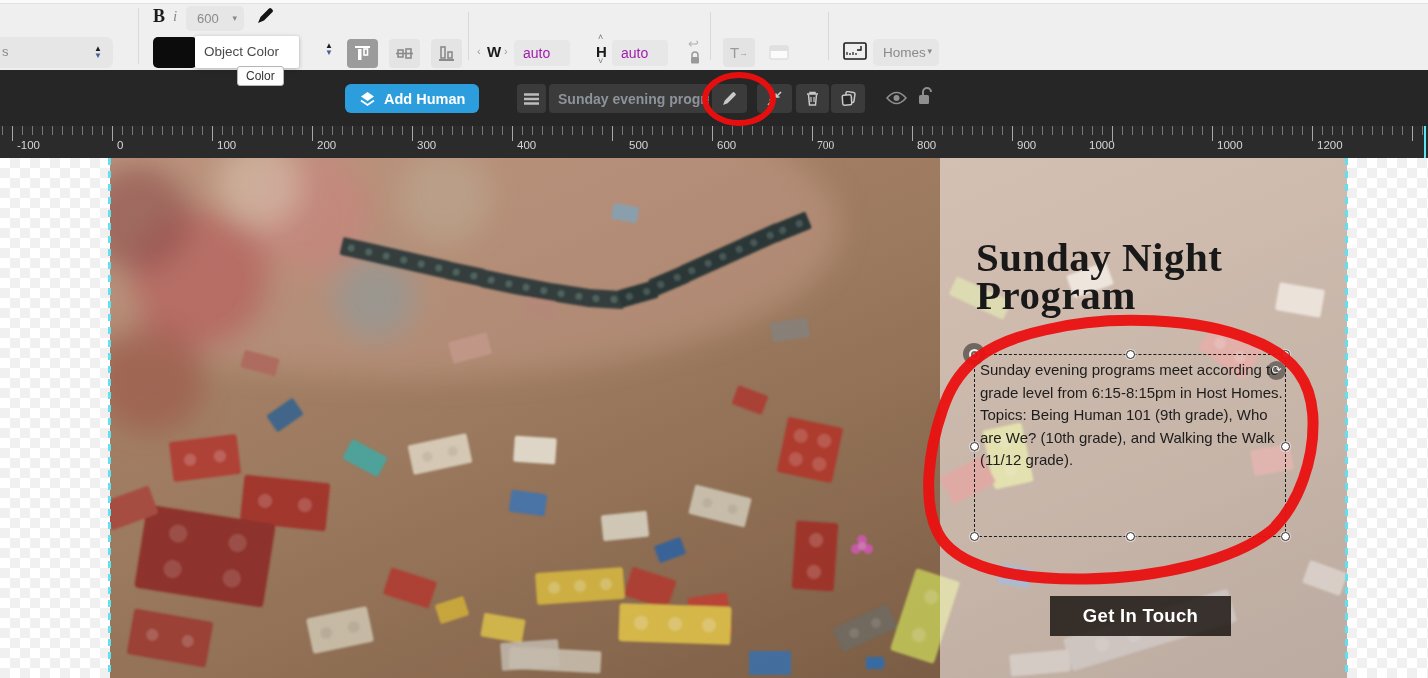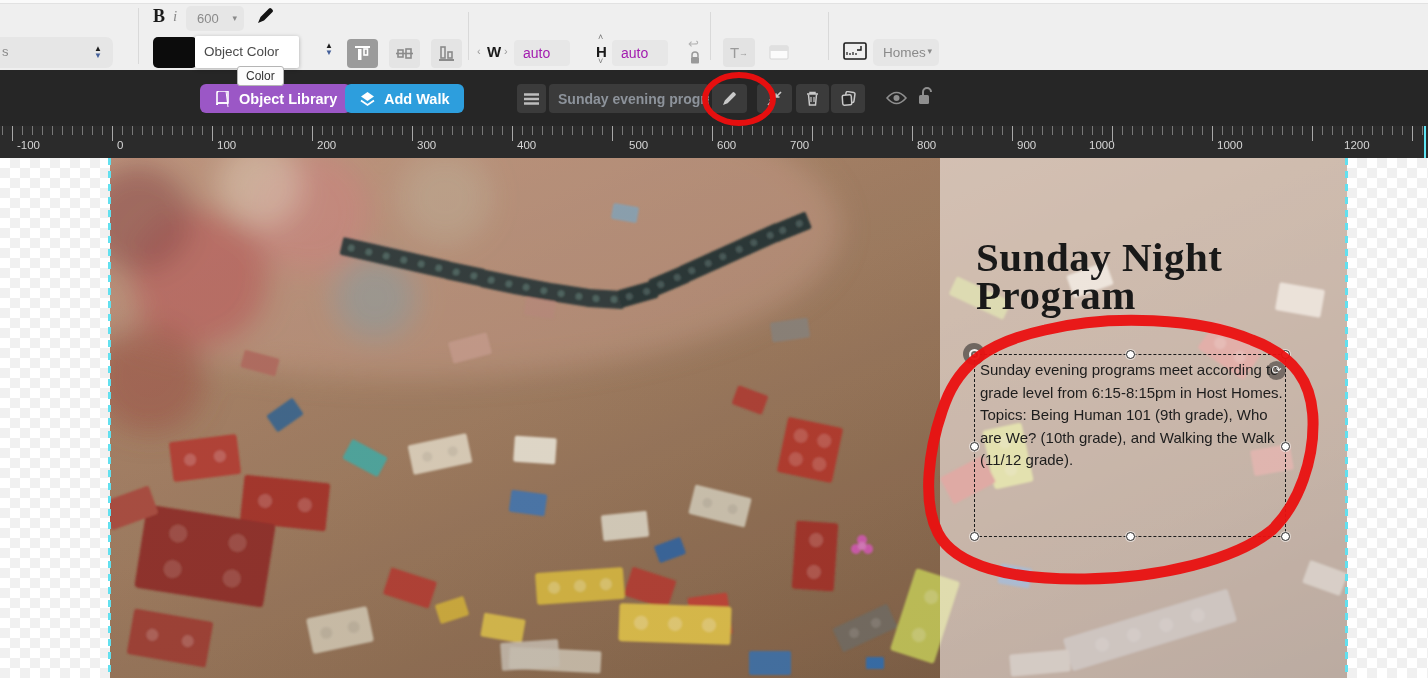--- a/index.html
+++ b/index.html
@@ -182,34 +182,26 @@
           <path d="M18 4 v4 h-4" fill="none" stroke="#1a1a1a" stroke-width="1.4"></path>
         </svg>
     </span>
     <div class="custom-select">
       <span class="val">Homes</span>
       <span class="chev">▾</span>
     </div>
   </div>
 
   <div class="layerbar">
-    <div class="pill-btn obj-lib" style="background:#9b57c6;">
-      <svg width="17" height="16" viewBox="0 0 17 16">
-          <path d="M3 2 a2 2 0 0 1 2-2 h9 v12 h-9 a2 2 0 0 0-2 2 Z" fill="none" stroke="#fff" stroke-width="1.6"></path>
-          <path d="M3 14 a2 2 0 0 1 2-2 h9" fill="none" stroke="#fff" stroke-width="1.6"></path>
-          <path d="M12 0 l2 16" stroke="#fff" stroke-width="1"></path>
-        </svg>
-      <span>Object Library</span>
-    </div>
     <div class="pill-btn add-layer" style="background:#2d9edd;">
       <svg width="17" height="16" viewBox="0 0 17 16">
           <path d="M8.5 1 L15 5.5 L8.5 10 L2 5.5 Z" fill="#fff"></path>
           <path d="M2 9.5 L8.5 14 L15 9.5" fill="none" stroke="#fff" stroke-width="1.8"></path>
         </svg>
-      <span>Add Walk</span>
+      <span>Add Human</span>
     </div>
 
     <div class="dk-btn" style="left:517px; width:29px;">
       <svg width="15" height="12" viewBox="0 0 15 12">
           <path d="M0 1.5 h15 M0 6 h15 M0 10.5 h15" stroke="#bdbdbd" stroke-width="2.4"></path>
         </svg>
     </div>
     <input class="name-input" value="Sunday evening progra" style="">
     <div class="dk-btn" style="left:712px; width:35px;">
       <svg width="15" height="15" viewBox="0 0 15 15">
@@ -254,26 +246,26 @@
     <div class="ticks-major"></div>
     <div>
         <span class="rlabel" style="left: 17px;">-100</span>
         <span class="rlabel" style="left: 117px;">0</span>
         <span class="rlabel" style="left: 217px;">100</span>
         <span class="rlabel" style="left: 317px;">200</span>
         <span class="rlabel" style="left: 417px;">300</span>
         <span class="rlabel" style="left: 517px;">400</span>
         <span class="rlabel" style="left: 617px; margin-left: 12px;">500</span>
         <span class="rlabel" style="left: 717px;">600</span>
-        <span class="rlabel" style="left: 790px;">700</span>
+        <span class="rlabel" style="left: 817px; font-family: Liberation Serif, serif;">700</span>
         <span class="rlabel" style="left: 917px;">800</span>
         <span class="rlabel" style="left: 1017px;">900</span>
         <span class="rlabel" style="left: 1089px;">1000</span>
         <span class="rlabel" style="left: 1217px;">1000</span>
-        <span class="rlabel" style="left: 1317px; margin-left: 27px;">1200</span>
+        <span class="rlabel" style="left: 1317px;">1200</span>
       </div>
     <div class="ruler-cyan"></div>
   </div>
 
   <div class="canvas-area">
     <div class="checker left"></div>
     <div class="checker right"></div>
 
     <div class="page">
       
@@ -582,20 +574,21 @@
         <span class="hdl" style="left:151px; top:-5px;"></span>
         <span class="hdl" style="right:-5px; top:-5px;"></span>
         <span class="hdl" style="left:-5px; top:87px;"></span>
         <span class="hdl" style="right:-5px; top:87px;"></span>
         <span class="hdl" style="left:-5px; bottom:-5px;"></span>
         <span class="hdl" style="left:151px; bottom:-5px;"></span>
         <span class="hdl" style="right:-5px; bottom:-5px;"></span>
         <span class="hdl-rot-tr">⟳</span>
       </div>
 
+      <div class="cta">Get In Touch</div>
     </div>
 
     <div class="guide-v" style="left:108px;"></div>
     <div class="guide-v" style="left:1345px;"></div>
 
     <svg class="red-loop" width="1428" height="520" viewBox="0 0 1428 520">
       <path d="M 1045 172 C 1110 156, 1200 160, 1252 182 C 1295 198, 1312 225, 1313 262
                C 1314 300, 1300 345, 1272 372 C 1235 402, 1160 420, 1085 421
                C 1010 422, 955 408, 938 375 C 922 344, 928 290, 945 245
                C 960 205, 990 184, 1045 172 Z" fill="none" stroke="#ea1111" stroke-width="11" stroke-linecap="round" opacity="0.95"></path>

